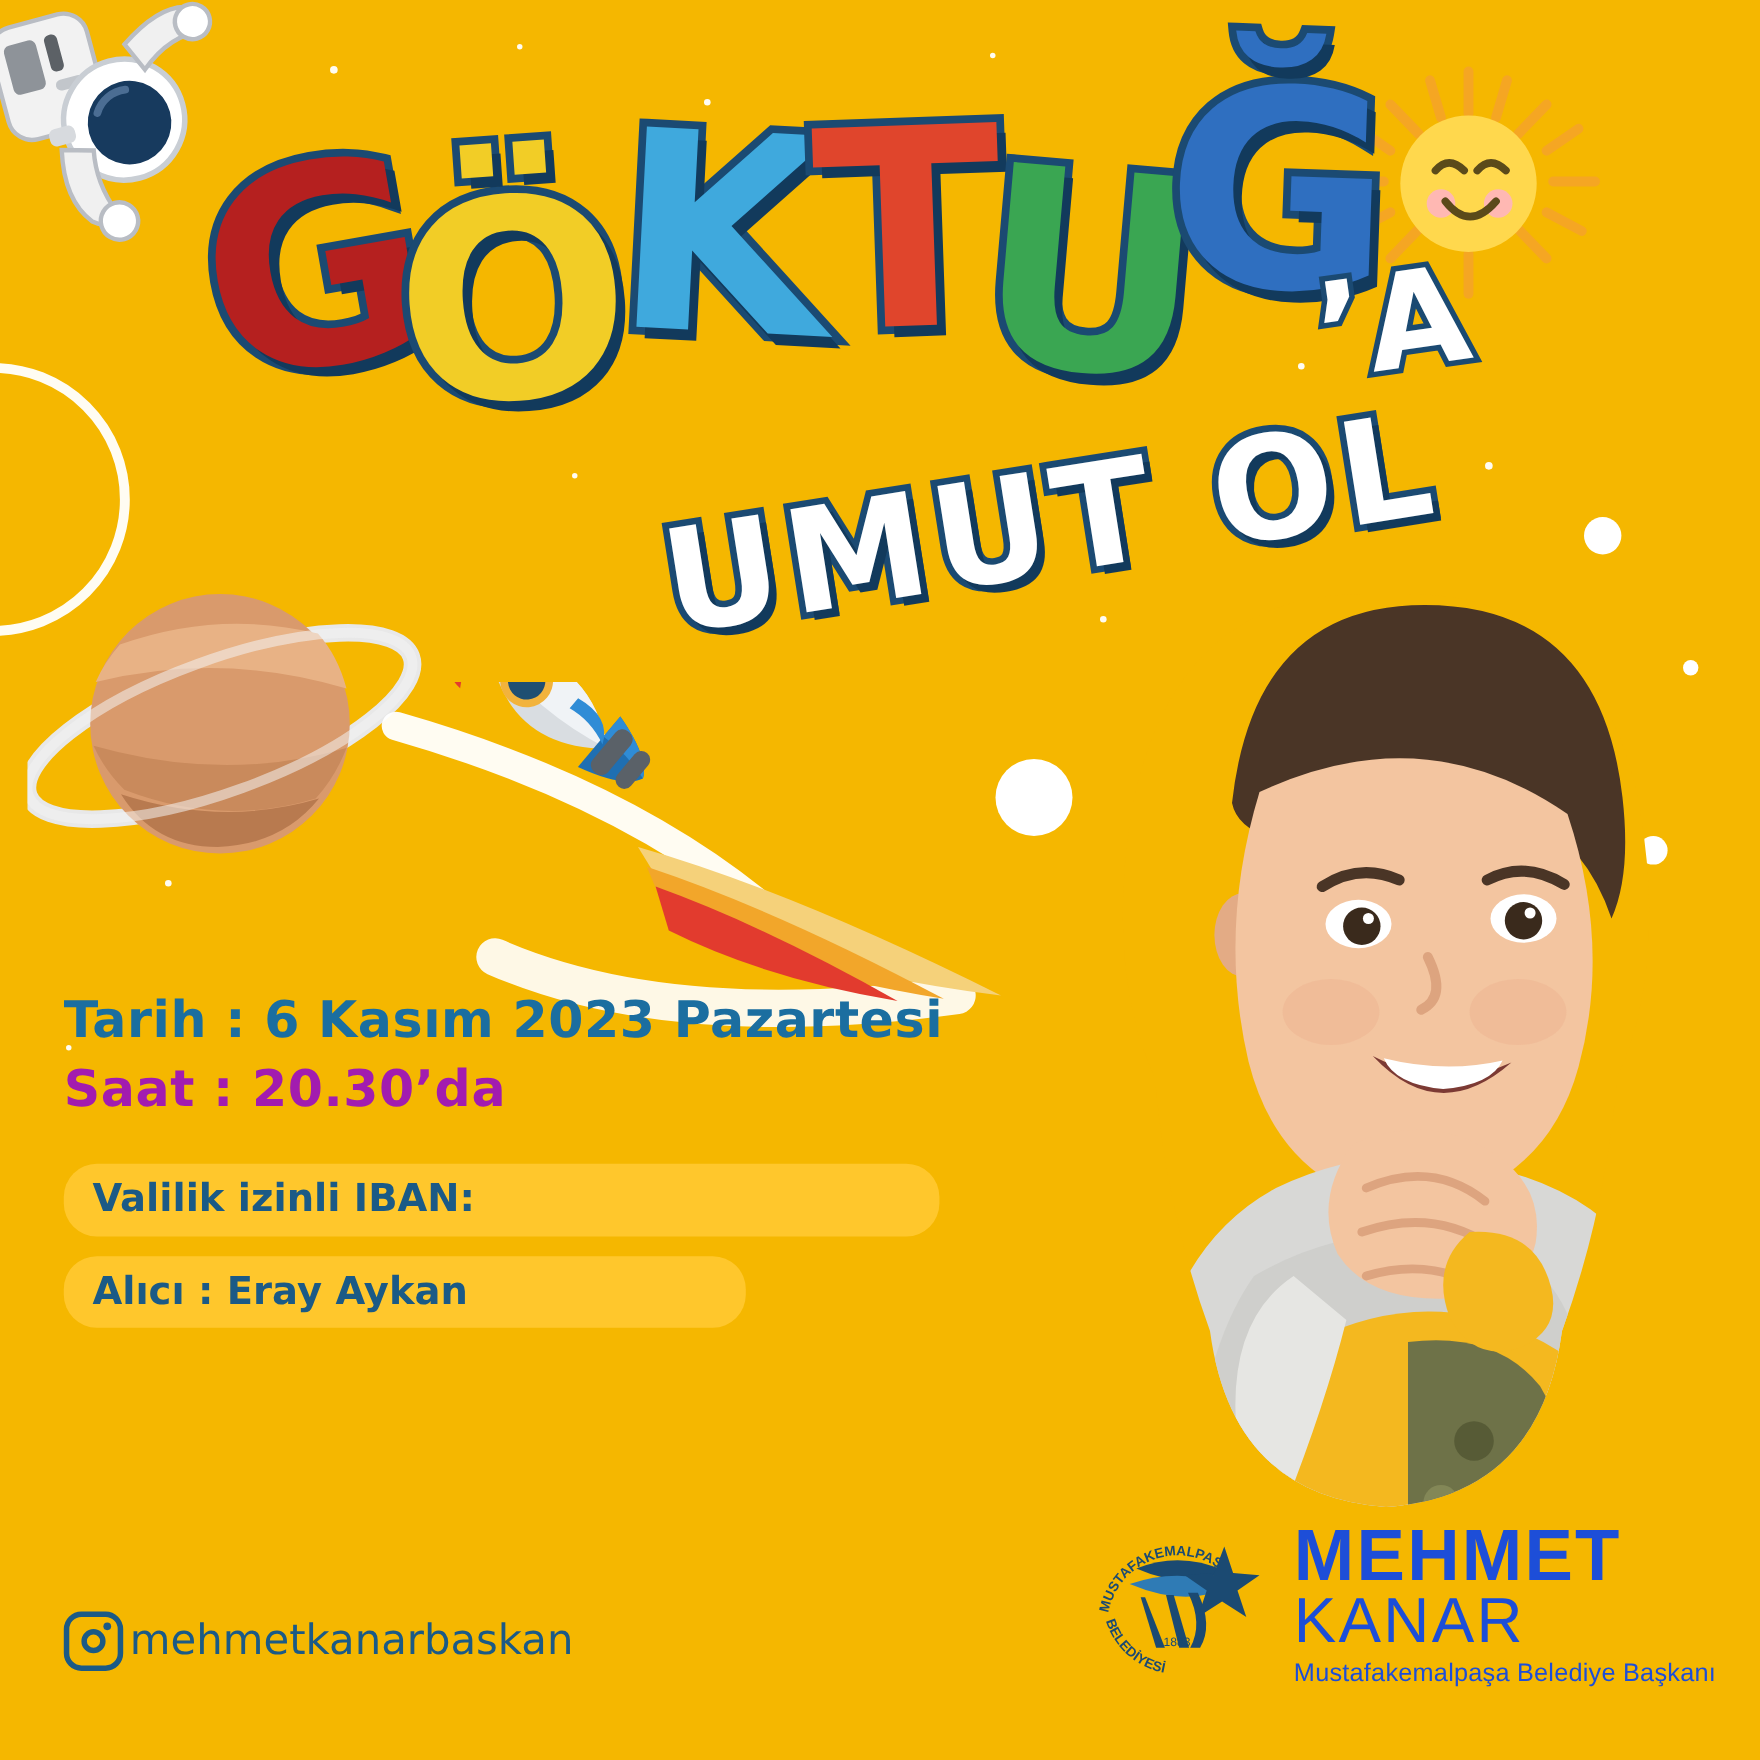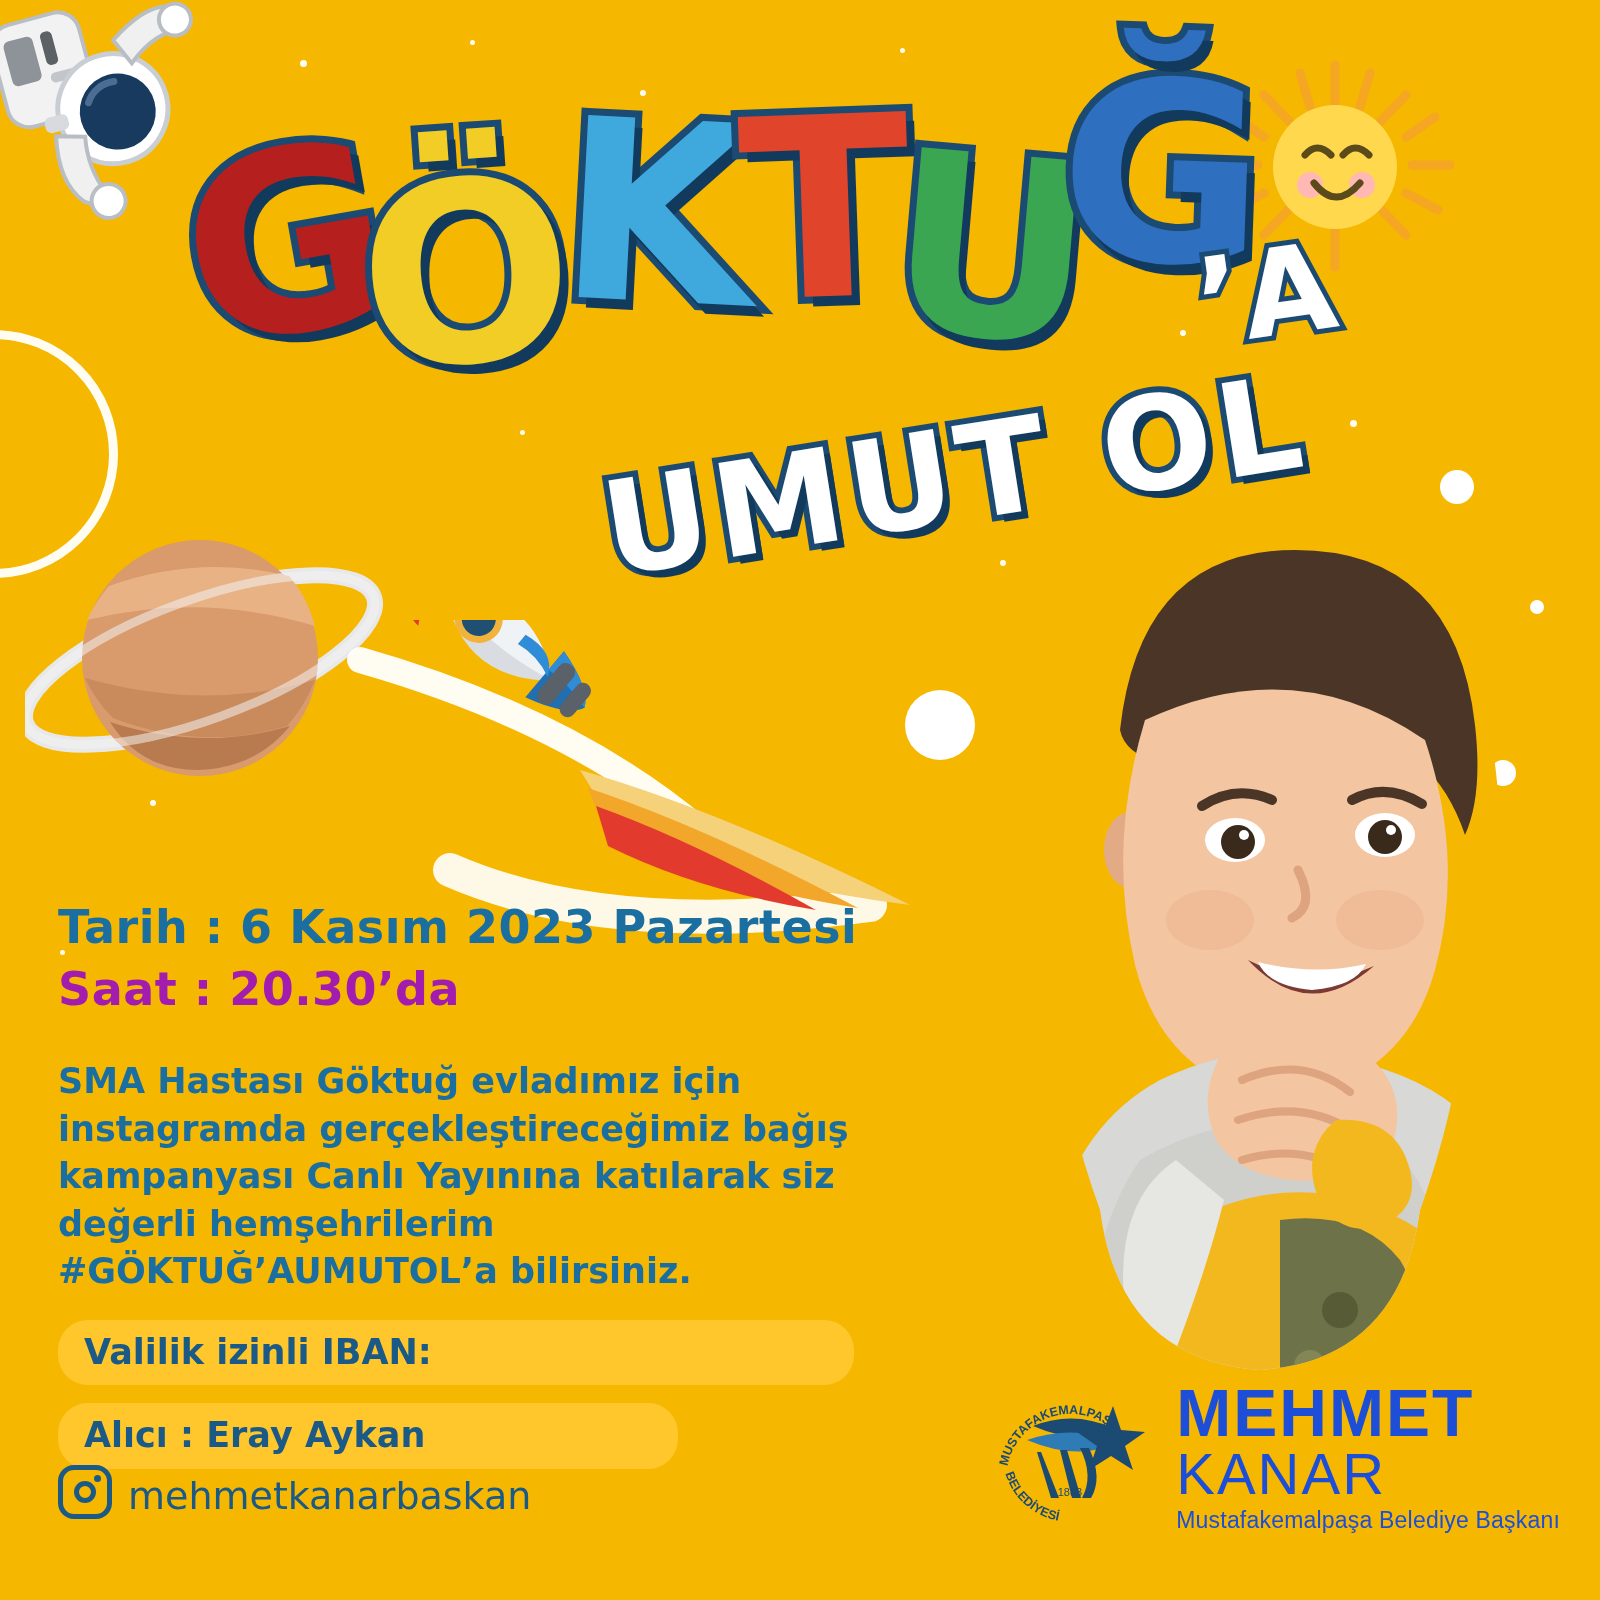--- a/index.html
+++ b/index.html
@@ -184,22 +184,22 @@
     width: 620px;
     margin-top: 18px;
   }
 
   
   .social {
     position: absolute;
     left: 58px;
     top: 1465px;
     display: flex;
-    align-items: flex-end;
-    gap: 16px;
+    align-items: center;
+    gap: 6px;
   }
   .ig-icon {
     width: 54px;
     height: 54px;
     border: 5px solid #1b5a86;
     border-radius: 16px;
     position: relative;
     box-sizing: border-box;
     flex: 0 0 auto;
   }
@@ -429,21 +429,20 @@
       <path d="M262 640 q60 -18 110 14" stroke="#dda47f" stroke-width="8" fill="none" stroke-linecap="round"></path>
 
       <path d="M356 600 q60 -4 74 50 q10 40 -30 56 q-40 12 -62 -28 q-18 -48 18 -78z" fill="#f4b81f"></path>
       <path d="M196 640 q-60 40 -52 140 q4 50 40 80 q40 -100 60 -180z" fill="#e6e6e3"></path>
     </g>
   </svg>
 
   <div class="info">
     <div class="date-line">Tarih : 6 Kasım 2023 Pazartesi</div>
     <div class="time-line">Saat : 20.30’da</div>
-    <div class="paragraph"><span>SMA Hastası Göktuğ evladımız için instagramda gerçekleştireceğimiz bağış kampanyası </span><b>Canlı Yayınına</b><span> katılarak siz değerli hemşehrilerim </span><b>#GÖKTUĞ’AUMUTOL</b><span>’a bilirsiniz.</span></div>
 
     <div class="pill">
       <div>Valilik izinli IBAN:</div>
     </div>
 
     <div class="pill small">
       <div>Alıcı : Eray Aykan</div>
     </div>
   </div>
 

